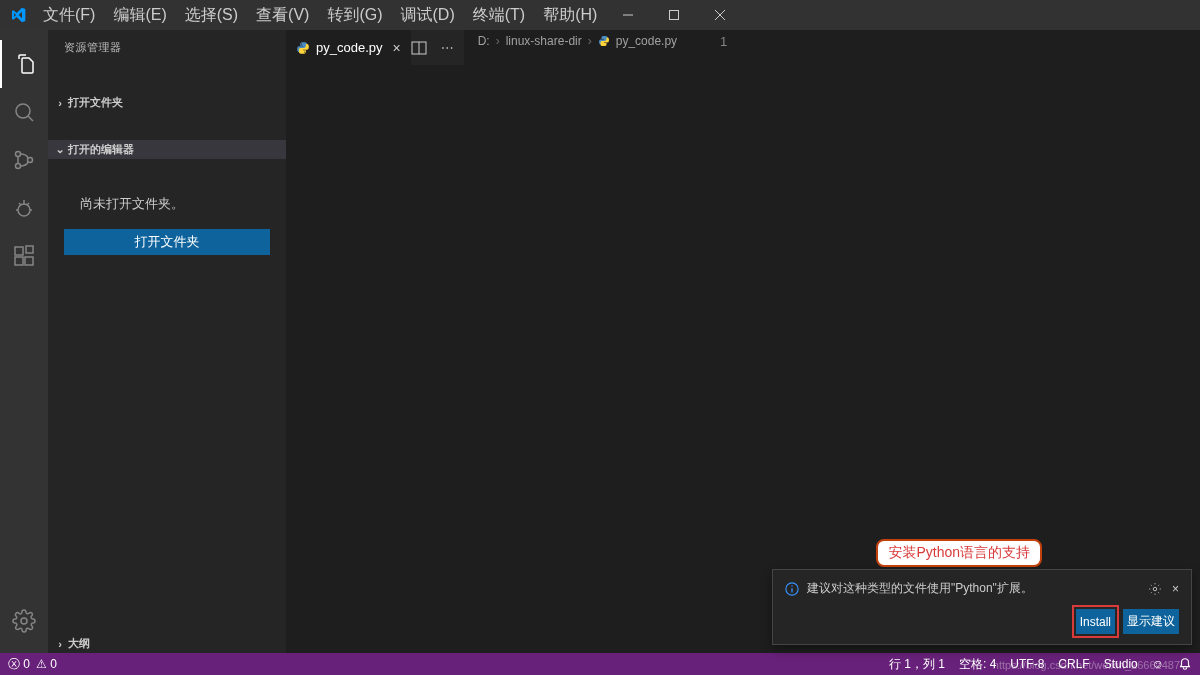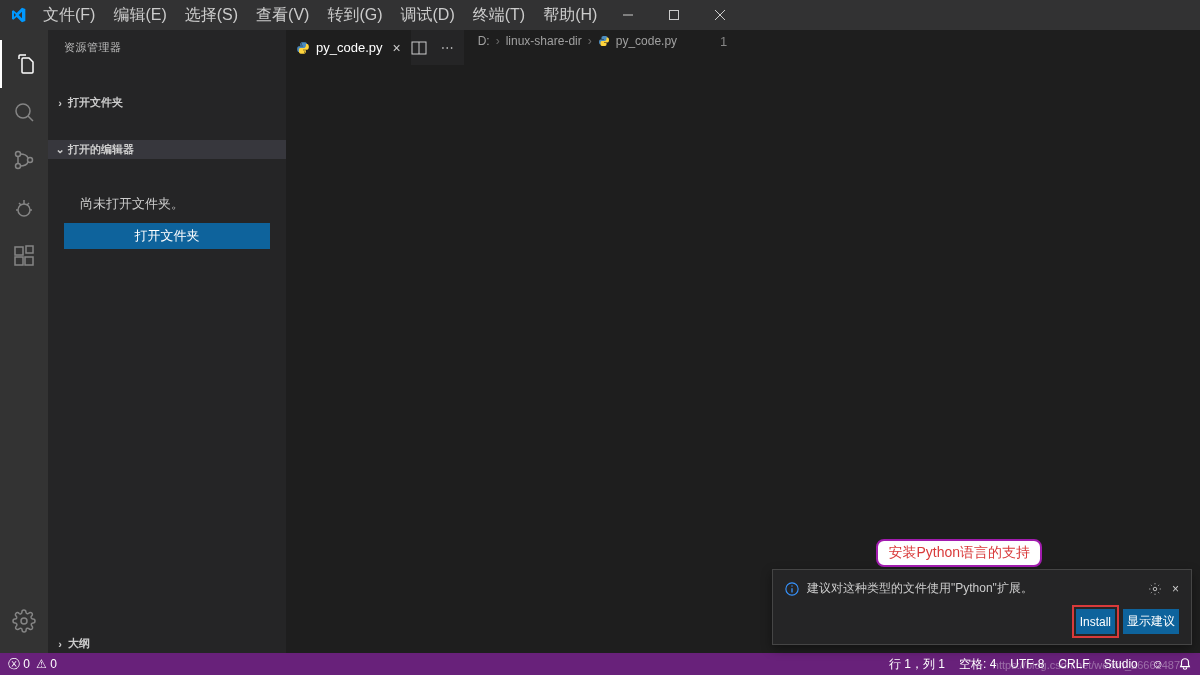--- a/index.html
+++ b/index.html
@@ -21,21 +21,21 @@
 .activity-item.active { color: #ffffff; }
 .activity-item.active::before { content: ""; position: absolute; left: 0; top: 0; bottom: 0; width: 2px; background: #ffffff; }
 .activity-bottom { margin-top: auto; margin-bottom: 8px; }
 
 .sidebar { width: 238px; background: #252526; display: flex; flex-direction: column; gap: 28px; }
 .sidebar-header { height: 35px; display: flex; align-items: center; padding: 0 16px; font-size: 11px; color: #bbbbbb; letter-spacing: 0.5px; }
 .section { display: flex; align-items: center; padding: 2px 4px; font-size: 11px; font-weight: bold; cursor: pointer; color: #cccccc; }
 .section.dark { background: #37373d; }
 .section .chev { width: 16px; text-align: center; }
 .sidebar-body { padding: 8px 16px; font-size: 13px; }
-.sidebar-msg { color: #cccccc; margin-bottom: 10px; padding-left: 16px; }
+.sidebar-msg { color: #cccccc; margin-bottom: 16px; padding-left: 16px; }
 .open-folder-btn { background: #0e639c; color: #fff; border: none; width: 100%; padding: 4px 12px; font-size: 13px; cursor: pointer; }
 .outline { margin-top: auto; }
 
 .editor { flex: 1; display: flex; flex-direction: row; background: #1e1e1e; }
 .tabs { height: 35px; background: #252526; display: flex; align-items: stretch; }
 .tab { display: flex; align-items: center; background: #1e1e1e; padding: 0 10px; gap: 6px; font-size: 13px; color: #ffffff; cursor: pointer; }
 .tab .py-icon { color: #4b8bbe; }
 .tab .close { color: #cccccc; margin-left: 4px; font-size: 14px; }
 .editor-actions { margin-left: auto; display: flex; align-items: center; gap: 14px; padding-right: 10px; color: #cccccc; }
 
@@ -45,21 +45,21 @@
 .code-area { flex: 1; display: flex; }
 .gutter { width: 50px; text-align: right; padding: 4px 14px 0 0; color: #858585; font-size: 13px; font-family: Consolas, monospace; }
 .code { flex: 1; }
 
 
 .statusbar { height: 22px; background: #68217a; color: #ffffff; display: flex; align-items: center; font-size: 12px; padding: 0 8px; gap: 12px; position: absolute; bottom: 0; left: 0; right: 0; }
 .status-left { display: flex; align-items: center; gap: 6px; }
 .status-right { margin-left: auto; display: flex; align-items: center; gap: 14px; }
 
 
-.annotation { position: absolute; right: 158px; bottom: 108px; background: #fff; border: 2px solid #a21caf; border-radius: 8px; padding: 3px 10px; color: #d93a3a; font-size: 14px; z-index: 10; font-weight: 500; }
+.annotation { position: absolute; right: 158px; bottom: 108px; background: #fff; border: 2px solid #c2410c; border-radius: 8px; padding: 3px 10px; color: #d93a3a; font-size: 14px; z-index: 10; font-weight: 500; }
 
 
 .notification { position: absolute; right: 8px; bottom: 30px; width: 420px; background: #252526; border: 1px solid #454545; box-shadow: 0 4px 10px rgba(0,0,0,0.4); padding: 10px 12px; z-index: 5; }
 .notification-top { display: flex; align-items: center; gap: 8px; color: #cccccc; font-size: 12px; }
 .notif-actions-top { margin-left: auto; display: flex; gap: 10px; color: #cccccc; }
 .notification-buttons { display: flex; justify-content: flex-end; gap: 8px; margin-top: 12px; }
 .notif-btn { background: #0e639c; color: #fff; border: none; padding: 4px 4px; font-size: 12px; cursor: pointer; }
 .notif-btn.highlight { outline: 2px solid #d93a3a; outline-offset: 2px; }
 
 .watermark { position: absolute; right: 20px; bottom: 4px; color: rgba(255,255,255,0.35); font-size: 11px; pointer-events: none; }

